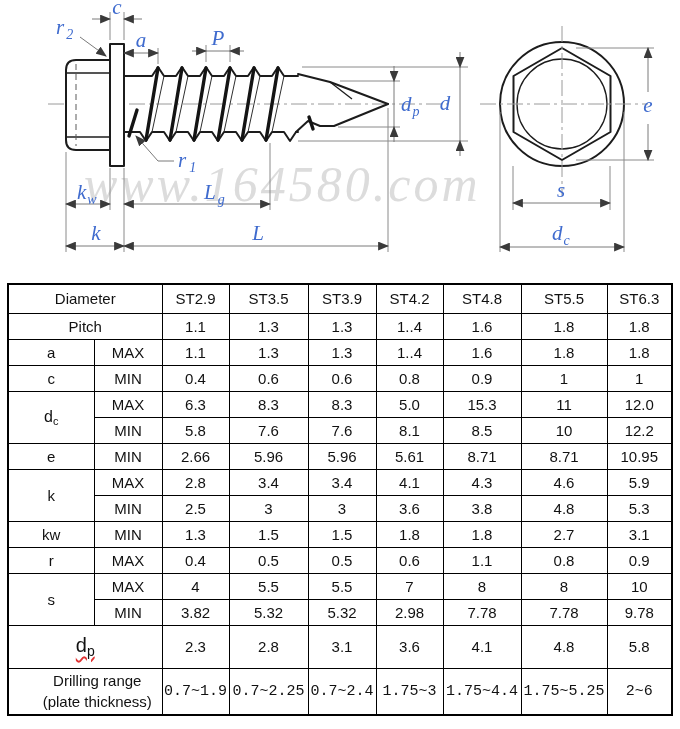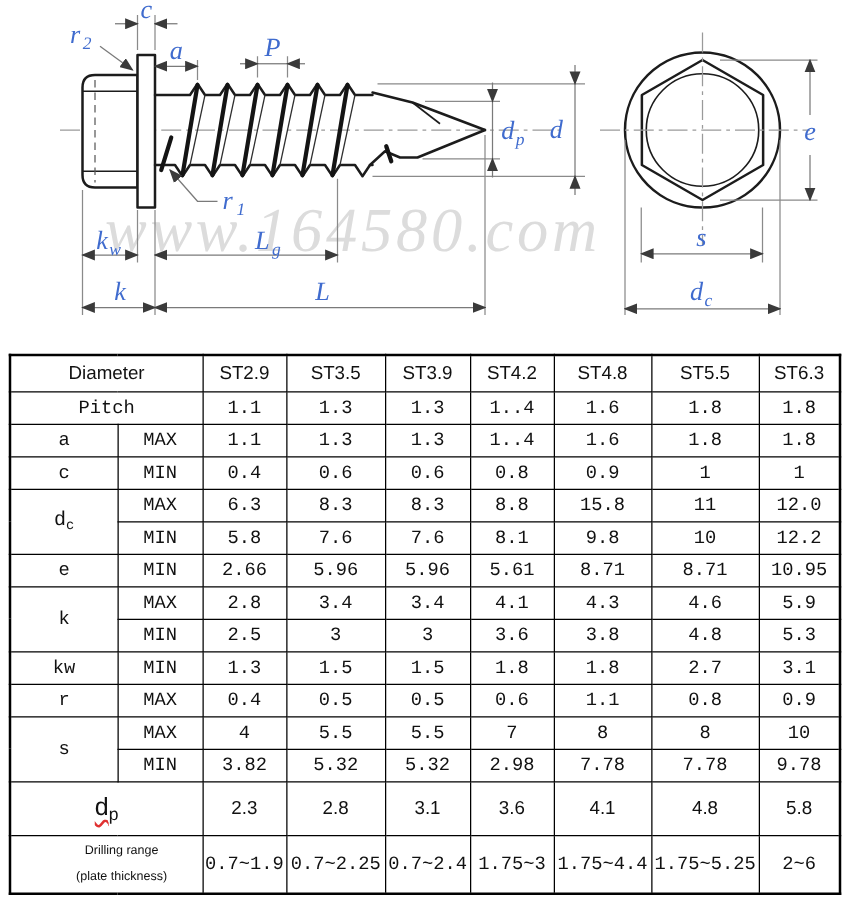--- a/index.html
+++ b/index.html
@@ -18,31 +18,31 @@
   .ext{stroke:#8a8a8a;stroke-width:1;fill:none;}
   .dim{stroke:#7a7a7a;stroke-width:1;fill:none;}
   .lbl{font-family:"Liberation Serif",serif;font-style:italic;fill:#3f6bce;font-size:21px;}
   .lbl .s{font-size:14px;}
   .wm{font-family:"Liberation Serif",serif;font-style:italic;fill:#dcdcdc;font-size:50px;letter-spacing:3px;}
 
   
   table.spec{position:absolute;left:7px;top:283px;border-collapse:collapse;table-layout:fixed;width:665px;border:2px solid #000;background:#fff;}
   table.spec td{border:1px solid #000;text-align:center;vertical-align:middle;font-size:15px;color:#111;padding:0;overflow:hidden;}
   tr.r-head{height:29px;margin-top:29px;}
-  tr.r-data{height:26px;font-family:Liberation Mono, monospace;}
+  tr.r-data{height:26px;}
   tr.r-dp{height:43px;}
   tr.r-drill{height:47px;}
   td.v-top{vertical-align:top;}
   td.pt4{padding-top:5px;}
   td.pt6{padding-top:7px;font-family:Liberation Mono, monospace;}
   .sub-s{font-size:11px;vertical-align:-3px;}
   .param-d{font-size:16px;}
   .dp-label{font-size:20px;text-decoration:underline wavy #e03131;text-underline-offset:4px;}
   .dp-label .sub-s{font-size:14px;vertical-align:-4px;}
-  .drill-label{line-height:21px;font-size:10px;padding-left:24px;}
+  .drill-label{line-height:21px;font-size:15px;padding-left:24px;}
 </style>
 </head>
 <body>
 
 <div class="stage">
 
   <svg class="drawing" width="680" height="283" viewBox="0 0 680 283" xmlns="http://www.w3.org/2000/svg">
     <defs>
       <marker id="arrE" viewBox="0 0 10 8" refX="9" refY="4" markerWidth="11" markerHeight="9" orient="auto">
         <path d="M0 0 L10 4 L0 8 Z" fill="#3a3a3a"></path>
@@ -223,32 +223,32 @@
           <td>0.9</td>
           <td>1</td>
           <td>1</td>
         </tr>
         <tr class="r-data">
           <td rowspan="2"><span class="param-d">d<span class="sub-s">c</span></span></td>
           <td>MAX</td>
           <td>6.3</td>
           <td>8.3</td>
           <td>8.3</td>
-          <td>8.8</td>
-          <td>15.8</td>
+          <td>5.0</td>
+          <td>15.3</td>
           <td>11</td>
           <td>12.0</td>
         </tr>
         <tr class="r-data">
           <td>MIN</td>
           <td>5.8</td>
           <td>7.6</td>
           <td>7.6</td>
           <td>8.1</td>
-          <td>9.8</td>
+          <td>8.5</td>
           <td>10</td>
           <td>12.2</td>
         </tr>
         <tr class="r-data">
           <td rowspan="1"><span>e</span></td>
           <td>MIN</td>
           <td>2.66</td>
           <td>5.96</td>
           <td>5.96</td>
           <td>5.61</td>

